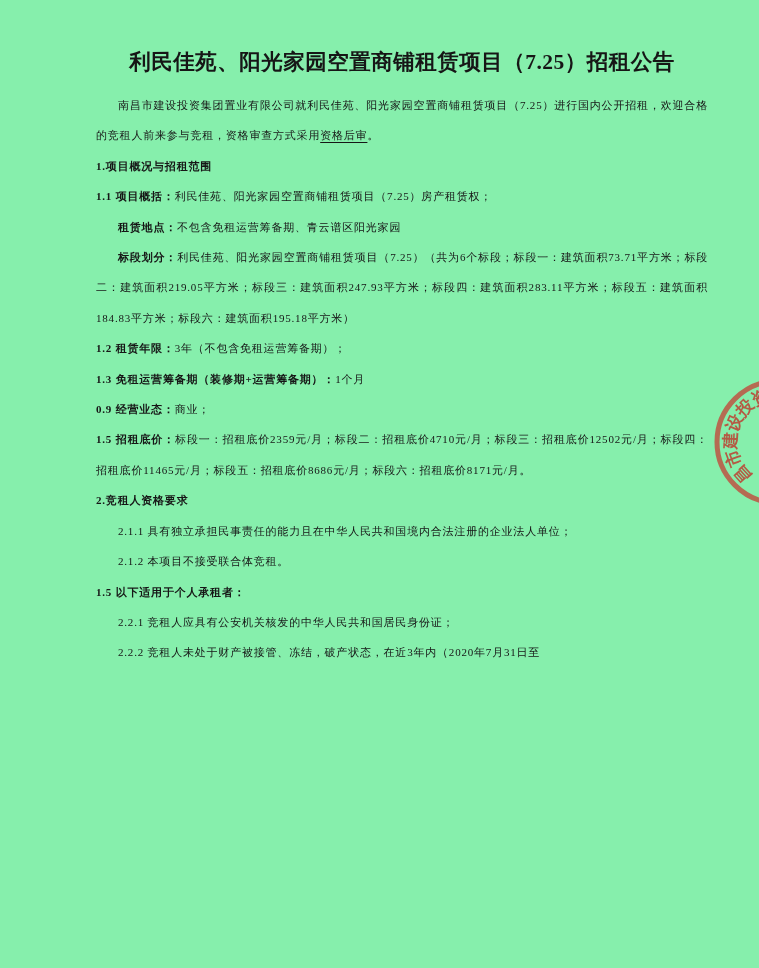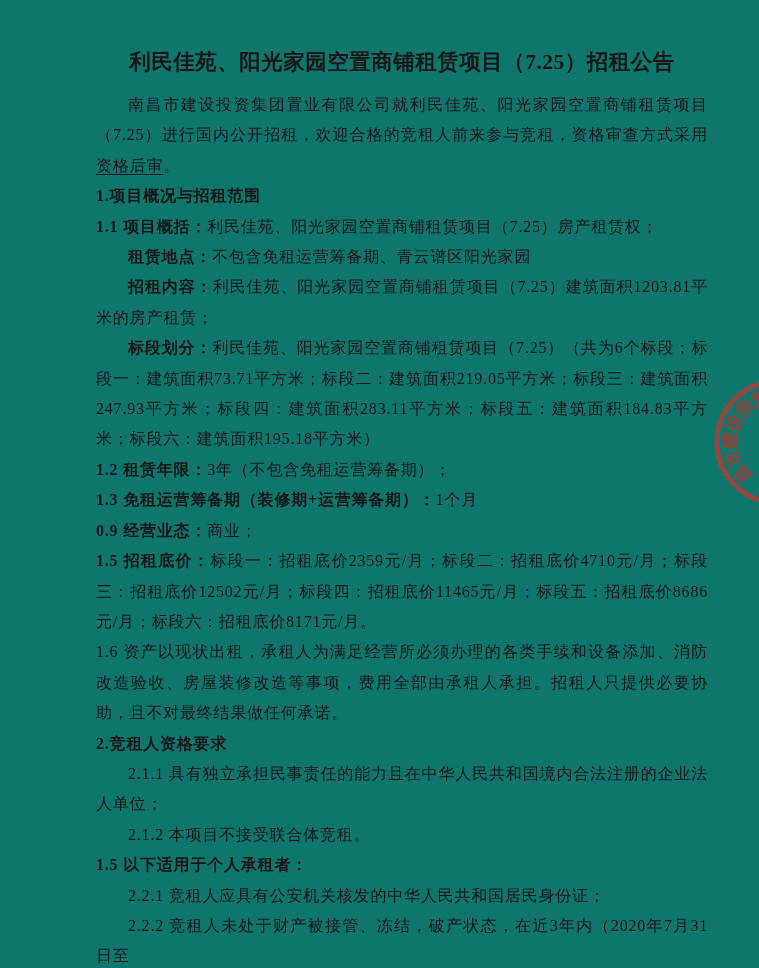--- a/index.html
+++ b/index.html
@@ -5,38 +5,38 @@
   html,body{margin:0;padding:0;}
   body{
     width:759px;height:968px;
     background:#ffffff;
     overflow:hidden;
     position:relative;
     font-family:"Liberation Serif","DejaVu Serif",serif;
   }
   .page{
     position:absolute;inset:0;
-    background:#0f766e;
+    background:#86efac;
   }
   .content{
     position:absolute;
     left:96px;top:46px;width:612px;
     color:#161616;
   }
   .doc-title{
     font-size:21.5px;
     font-weight:bold;
     text-align:center;
     margin:0 0 12px 0;
     line-height:32px;
     letter-spacing:0.5px;
     white-space:nowrap;
   }
   .para{
-    font-size:16px;
+    font-size:11px;
     line-height:30.4px;
     letter-spacing:0.8px;
     text-align:justify;
     margin:0;
   }
   .para.indent{text-indent:2em;}
   .seg-bold{font-weight:bold;}
   .seg-underline{text-decoration:underline;text-underline-offset:3px;}
   .seal{
     position:absolute;
@@ -62,27 +62,25 @@
 
 <div class="page">
 
   <div class="content">
     <h1 class="doc-title">利民佳苑、阳光家园空置商铺租赁项目（7.25）招租公告</h1>
     <div id="doc-body">
         <p class="para indent"><span>南昌市建设投资集团置业有限公司就利民佳苑、阳光家园空置商铺租赁项目（7.25）进行国内公开招租，欢迎合格的竞租人前来参与竞租，资格审查方式采用</span><span class="seg-underline">资格后审</span><span>。</span></p>
         <p class="para"><span class="seg-bold">1.项目概况与招租范围</span></p>
         <p class="para"><span class="seg-bold">1.1 项目概括：</span><span>利民佳苑、阳光家园空置商铺租赁项目（7.25）房产租赁权；</span></p>
         <p class="para indent"><span class="seg-bold">租赁地点：</span><span>不包含免租运营筹备期、青云谱区阳光家园</span></p>
-        <p class="para indent"><span class="seg-bold">招租内容：</span><span>利民佳苑、阳光家园空置商铺租赁项目（7.25）建筑面积1203.81平米的房产租赁；</span></p>
         <p class="para indent"><span class="seg-bold">标段划分：</span><span>利民佳苑、阳光家园空置商铺租赁项目（7.25）（共为6个标段；标段一：建筑面积73.71平方米；标段二：建筑面积219.05平方米；标段三：建筑面积247.93平方米；标段四：建筑面积283.11平方米；标段五：建筑面积184.83平方米；标段六：建筑面积195.18平方米）</span></p>
         <p class="para"><span class="seg-bold">1.2 租赁年限：</span><span>3年（不包含免租运营筹备期）；</span></p>
         <p class="para"><span class="seg-bold">1.3 免租运营筹备期（装修期+运营筹备期）：</span><span>1个月</span></p>
         <p class="para"><span class="seg-bold">0.9 经营业态：</span><span>商业；</span></p>
         <p class="para"><span class="seg-bold">1.5 招租底价：</span><span>标段一：招租底价2359元/月；标段二：招租底价4710元/月；标段三：招租底价12502元/月；标段四：招租底价11465元/月；标段五：招租底价8686元/月；标段六：招租底价8171元/月。</span></p>
-        <p class="para"><span>1.6 资产以现状出租，承租人为满足经营所必须办理的各类手续和设备添加、消防改造验收、房屋装修改造等事项，费用全部由承租人承担。招租人只提供必要协助，且不对最终结果做任何承诺。</span></p>
         <p class="para"><span class="seg-bold">2.竞租人资格要求</span></p>
         <p class="para indent"><span>2.1.1 具有独立承担民事责任的能力且在中华人民共和国境内合法注册的企业法人单位；</span></p>
         <p class="para indent"><span>2.1.2 本项目不接受联合体竞租。</span></p>
         <p class="para"><span class="seg-bold">1.5 以下适用于个人承租者：</span></p>
         <p class="para indent"><span>2.2.1 竞租人应具有公安机关核发的中华人民共和国居民身份证；</span></p>
         <p class="para indent"><span>2.2.2 竞租人未处于财产被接管、冻结，破产状态，在近3年内（2020年7月31日至</span></p>
       </div>
   </div>
 
   <svg class="seal" viewBox="0 0 220 180" width="220" height="180" aria-hidden="true">

